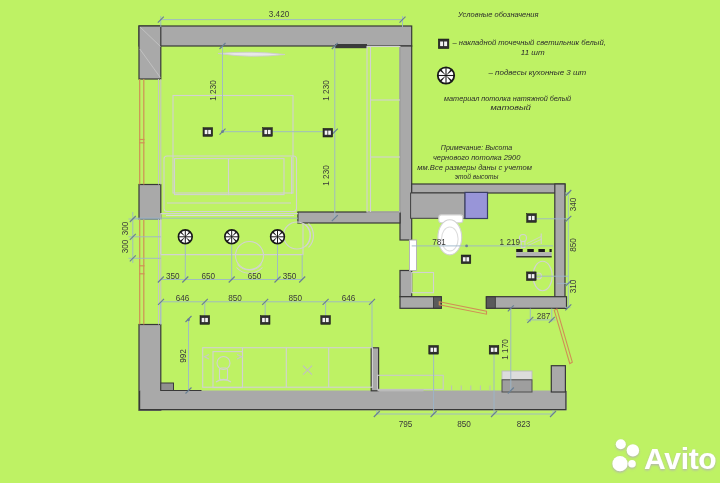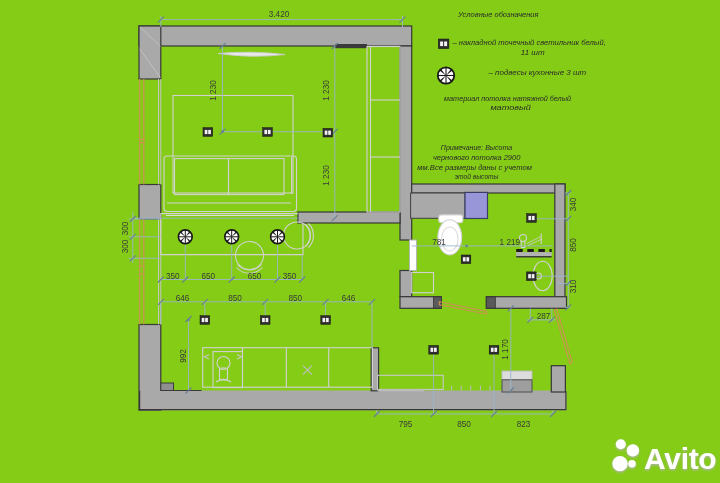--- a/index.html
+++ b/index.html
@@ -1,16 +1,16 @@
 <!DOCTYPE html>
 <html><head>
 <meta charset="utf-8">
 <style>
 html,body{margin:0;padding:0;background:#fff;}
-#page{position:relative;width:720px;height:483px;background:#84cc16;overflow:hidden;font-family:"Liberation Sans", sans-serif;}
+#page{position:relative;width:720px;height:483px;background:#bef264;overflow:hidden;font-family:"Liberation Sans", sans-serif;}
 svg{position:absolute;top:0;left:0;}
 text{font-family:"Liberation Sans", sans-serif;}
 </style>
 </head>
 <body>
 <div id="page">
 <svg width="720" height="483" viewBox="0 0 720 483">
 <defs>
 <filter id="wm" x="-30%" y="-30%" width="160%" height="160%">
 <feDropShadow dx="0" dy="1.2" stdDeviation="1.3" flood-color="#b3b3b3" flood-opacity="1"></feDropShadow>

